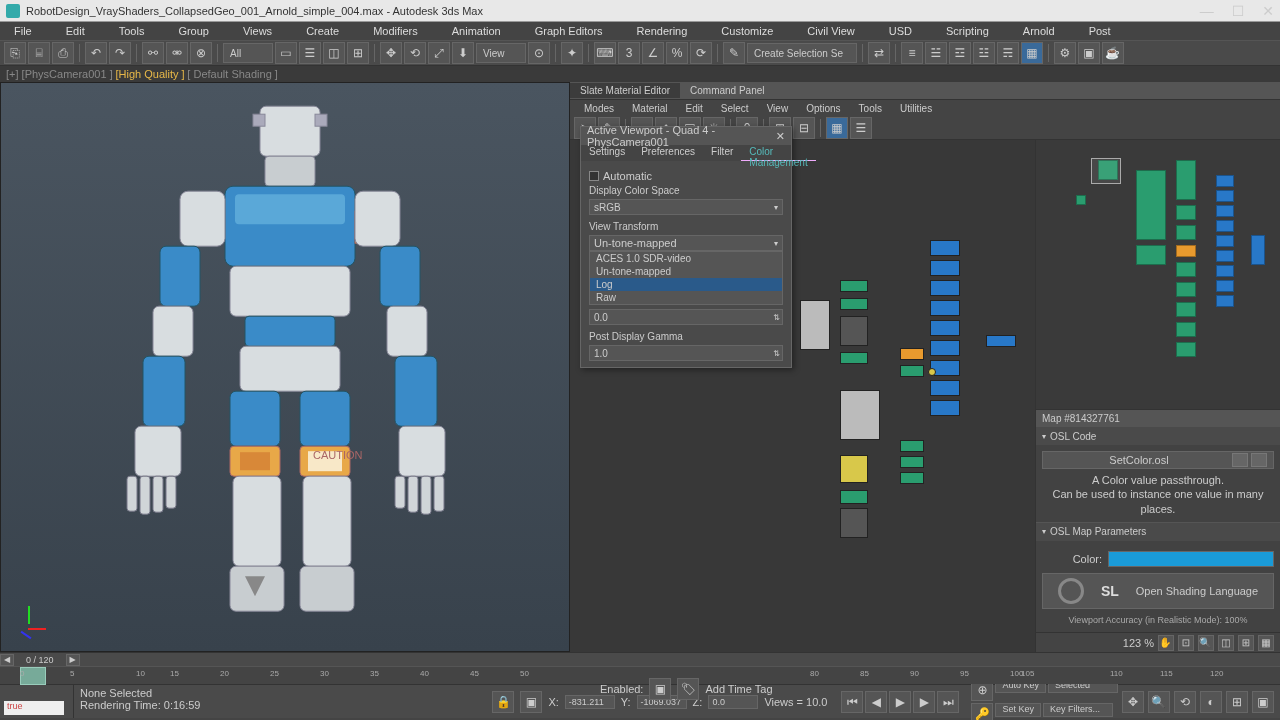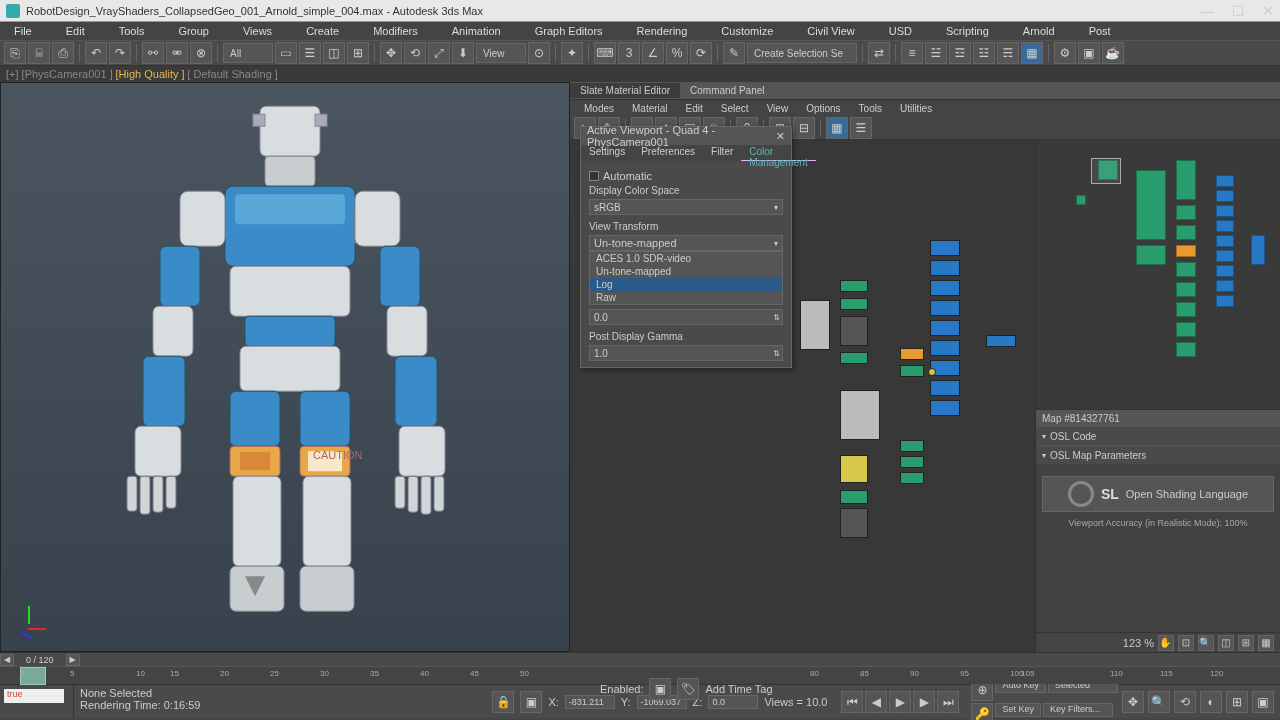--- a/index.html
+++ b/index.html
@@ -60,37 +60,37 @@
 .nb-o{background:#e89a2e}
 .nav-view{position:absolute;border:1px solid #aaa;background:rgba(200,200,200,.1)}
 .prop-head{height:16px;background:#555;padding:0 6px;font-size:10px;display:flex;align-items:center}
 .rollout{border-top:1px solid #555}
 .ro-head{height:18px;background:#4a4a4a;display:flex;align-items:center;padding:0 6px;font-size:10px;cursor:pointer}
 .ro-head::before{content:'▾';margin-right:4px;font-size:8px}
 .ro-body{padding:6px;font-size:10px}
 .param-row{display:flex;align-items:center;margin:4px 0;gap:6px}
 .param-label{width:60px;text-align:right}
 .color-swatch{flex:1;height:16px;background:#1a9bd8;border:1px solid #666}
-.osl-logo{height:36px;background:#555;border:1px solid #666;display:flex;align-items:center;justify-content:center;margin:6px 0;font-size:11px;gap:7px}
+.osl-logo{height:36px;background:#555;border:1px solid #666;display:flex;align-items:center;justify-content:center;margin:6px 0;font-size:11px;gap:17px}
 .osl-logo .ring{width:26px;height:26px;border:3px solid #888;border-radius:50%}
 .osl-accuracy{text-align:center;font-size:9px;color:#aaa}
 .osl-inputbar{height:18px;background:#555;border:1px solid #666;display:flex;align-items:center;padding:0 6px;font-size:10px;margin-bottom:4px}
 .osl-inputbar .ibtn{width:16px;height:14px;background:#666;margin-left:3px;border:1px solid #777}
 .osl-desc{text-align:center;font-size:9px;color:#aaa;line-height:1.3}
 .zoom-bar{height:20px;background:#444;display:flex;align-items:center;justify-content:flex-end;gap:4px;padding:0 6px;border-top:1px solid #333}
 .zbtn{width:16px;height:16px;background:#555;border:1px solid #666;display:flex;align-items:center;justify-content:center;font-size:10px}
 .timeslider{height:14px;background:#4a4a4a;display:flex;align-items:center;border-top:1px solid #333}
 .ts-btn{width:14px;height:12px;background:#555;border:1px solid #666;font-size:8px;display:flex;align-items:center;justify-content:center}
 .ts-frame{padding:0 12px;font-size:9px}
 .timeline{height:18px;background:#444;position:relative;border-top:1px solid #555}
 .tl-tick{position:absolute;font-size:8px;color:#aaa;top:2px}
 .tl-cursor{position:absolute;left:20px;top:0;width:26px;height:18px;background:#7a9;border:1px solid #9cb}
 .statusbar{height:34px;background:#4a4a4a;display:flex;border-top:1px solid #333}
 .sb-left{width:74px;border-right:1px solid #333;padding:2px 4px}
-.sb-maxscript{width:60px;height:14px;background:#eee;color:#c44;font-size:9px;padding:0 3px;margin-top:2px}
+.sb-maxscript{width:60px;height:14px;background:#eee;color:#c44;font-size:9px;padding:0 3px;margin-top:14px}
 .sb-mid{flex:1;padding:2px 6px;font-size:10px}
 .sb-coords{display:flex;align-items:center;gap:6px;padding:0 8px;font-size:10px}
 .sb-coord-val{width:50px;height:14px;background:#555;border:1px solid #666;padding:0 3px;font-size:9px;display:flex;align-items:center}
 .sb-transport{display:flex;align-items:center;gap:2px;padding:0 6px}
 .sb-right{display:flex;align-items:center;gap:4px;padding:0 6px}
 .ak-btn{height:14px;background:#555;border:1px solid #666;padding:0 6px;font-size:9px}
 .node{position:absolute;border:1px solid #222;font-size:7px}
 .node.g{background:#2a9d6f}
 .node.b{background:#2878c8}
 .node.o{background:#e89a2e}
@@ -365,24 +365,39 @@
           <div class="nav-block nb-b" style="left:180px;top:110px;width:18px;height:12px"></div>
           <div class="nav-block nb-b" style="left:180px;top:125px;width:18px;height:12px"></div>
           <div class="nav-block nb-b" style="left:180px;top:140px;width:18px;height:12px"></div>
           <div class="nav-block nb-b" style="left:180px;top:155px;width:18px;height:12px"></div>
           <div class="nav-block nb-b" style="left:215px;top:95px;width:14px;height:30px"></div>
           <div class="nav-view" style="left:55px;top:18px;width:30px;height:26px"></div>
         </div>
         <div class="prop-head">Map #814327761</div>
         <div class="rollout">
           <div class="ro-head">OSL Code</div>
+          <div class="ro-body">
+            <div class="osl-inputbar">
+              <span style="flex:1;text-align:center">SetColor.osl</span>
+              <div class="ibtn"></div>
+              <div class="ibtn"></div>
+            </div>
+            <div class="osl-desc">
+              <div>A Color value passthrough.</div>
+              <div>Can be used to instance one value in many places.</div>
+            </div>
+          </div>
         </div>
         <div class="rollout">
           <div class="ro-head">OSL Map Parameters</div>
           <div class="ro-body">
+            <div class="param-row">
+              <div class="param-label">Color:</div>
+              <div class="color-swatch"></div>
+            </div>
             <div class="osl-logo">
               <div class="ring"></div>
               <span style="font-weight:bold;font-size:14px;color:#ddd">SL</span>
               <span>Open Shading Language</span>
             </div>
             <div class="osl-accuracy">Viewport Accuracy (in Realistic Mode): 100%</div>
           </div>
         </div>
         <div style="flex:1"></div>
         <div class="zoom-bar">

